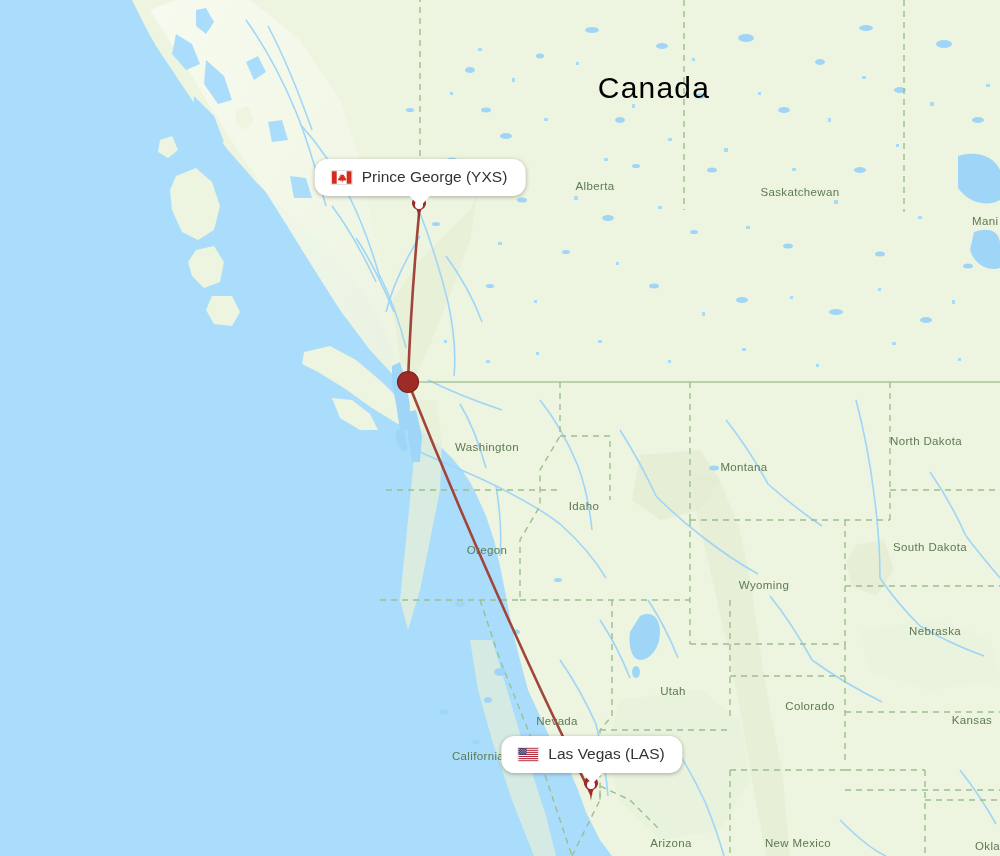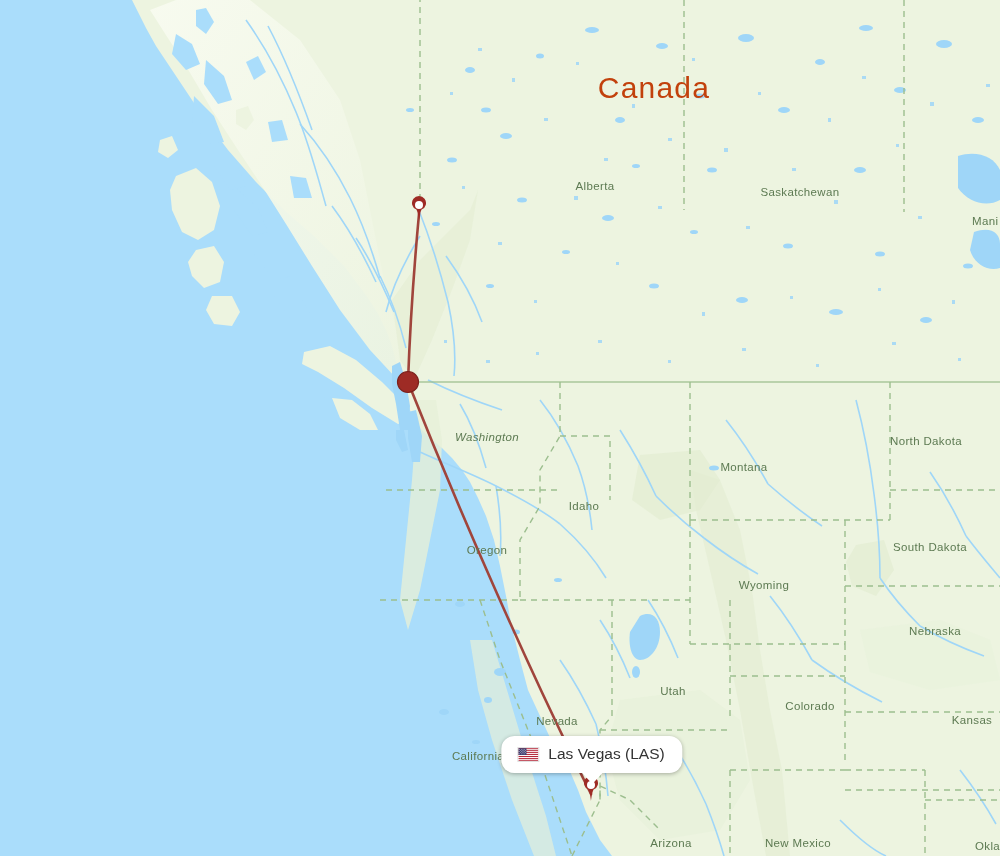--- a/index.html
+++ b/index.html
@@ -11,21 +11,21 @@
   #map{
     position:relative;width:1000px;height:856px;overflow:hidden;
     background:#AADDFB;
   }
   .layer{position:absolute;left:0;top:0;width:1000px;height:856px;}
   svg.layer{display:block;}
 
   
   .lbl{position:absolute;white-space:nowrap;pointer-events:none;}
   .country{
-    color:#c2410c;font-size:30px;letter-spacing:1.2px;font-weight:400;
+    color:#000000;font-size:30px;letter-spacing:1.2px;font-weight:400;
     transform:translate(-50%,-50%);text-align:center;line-height:1.12;
   }
   .country.small{font-size:19px;letter-spacing:.4px;}
   .region{
     color:#5d7a52;font-size:11.5px;letter-spacing:.35px;
     transform:translate(-50%,-50%);
   }
   .region.cut{transform:translate(0,-50%);margin-top:35px;}
 
   
@@ -337,38 +337,51 @@
     </svg>
   </div>
 
   <div class="lbl country" style="left:654px;top:88px;">Canada</div>
 
 
   <div id="region-labels">
       <div class="lbl region" style="left: 595px; top: 186px;">Alberta</div>
       <div class="lbl region" style="left: 800px; top: 192px;">Saskatchewan</div>
       <div class="lbl region cut" style="left: 972px; top: 186px;">Mani</div>
-      <div class="lbl region" style="left: 487px; top: 437px; font-style: italic;">Washington</div>
+      <div class="lbl region" style="left: 487px; top: 447px;">Washington</div>
       <div class="lbl region" style="left: 744px; top: 467px;">Montana</div>
       <div class="lbl region" style="left: 926px; top: 441px;">North Dakota</div>
       <div class="lbl region" style="left: 584px; top: 506px;">Idaho</div>
       <div class="lbl region" style="left: 469px; top: 550px; margin-left: 18px;">Oregon</div>
       <div class="lbl region" style="left: 930px; top: 547px;">South Dakota</div>
       <div class="lbl region" style="left: 764px; top: 585px;">Wyoming</div>
       <div class="lbl region" style="left: 935px; top: 631px;">Nebraska</div>
       <div class="lbl region" style="left: 673px; top: 691px;">Utah</div>
       <div class="lbl region" style="left: 810px; top: 706px;">Colorado</div>
       <div class="lbl region" style="left: 557px; top: 721px;">Nevada</div>
       <div class="lbl region" style="left: 972px; top: 720px;">Kansas</div>
       <div class="lbl region" style="left: 478px; top: 756px;">California</div>
       <div class="lbl region" style="left: 671px; top: 843px;">Arizona</div>
       <div class="lbl region" style="left: 798px; top: 843px;">New Mexico</div>
       <div class="lbl region cut" style="left: 975px; top: 811px;">Oklah</div>
     </div>
 
+  <div class="callout" style="left:420px;top:196px;">
+    <svg class="flag" viewBox="0 0 32 20">
+      <rect x="0" y="0" width="32" height="20" fill="#ffffff"></rect>
+      <rect x="0" y="0" width="8" height="20" fill="#d52b1e"></rect>
+      <rect x="24" y="0" width="8" height="20" fill="#d52b1e"></rect>
+      <path fill="#d52b1e" d="M16 3.2 l1.5 3.1 l2.6 -1 l-0.9 3.2 l2.4 -0.5 l-0.8 1.9 l3.0 2.3
+               l-0.9 0.7 l0.5 2.0 l-3.4 -0.6 l-0.3 1.5 l-1.9 -2.0 l-0.6 4.0 l-0.8 0
+               l-0.6 -4.0 l-1.9 2.0 l-0.3 -1.5 l-3.4 0.6 l0.5 -2.0 l-0.9 -0.7 l3.0 -2.3
+               l-0.8 -1.9 l2.4 0.5 l-0.9 -3.2 l2.6 1 Z"></path>
+    </svg>
+    <span>Prince George (YXS)</span>
+    <span class="tail"></span>
+  </div>
 
   <div class="callout" style="left:592px;top:773px;">
     <svg class="flag" viewBox="0 0 32 20">
       <rect x="0" y="0" width="32" height="20" fill="#ffffff"></rect>
       <g fill="#b22234">
         <rect x="0" y="0" width="32" height="1.55"></rect>
         <rect x="0" y="3.1" width="32" height="1.55"></rect>
         <rect x="0" y="6.2" width="32" height="1.55"></rect>
         <rect x="0" y="9.3" width="32" height="1.55"></rect>
         <rect x="0" y="12.4" width="32" height="1.55"></rect>

